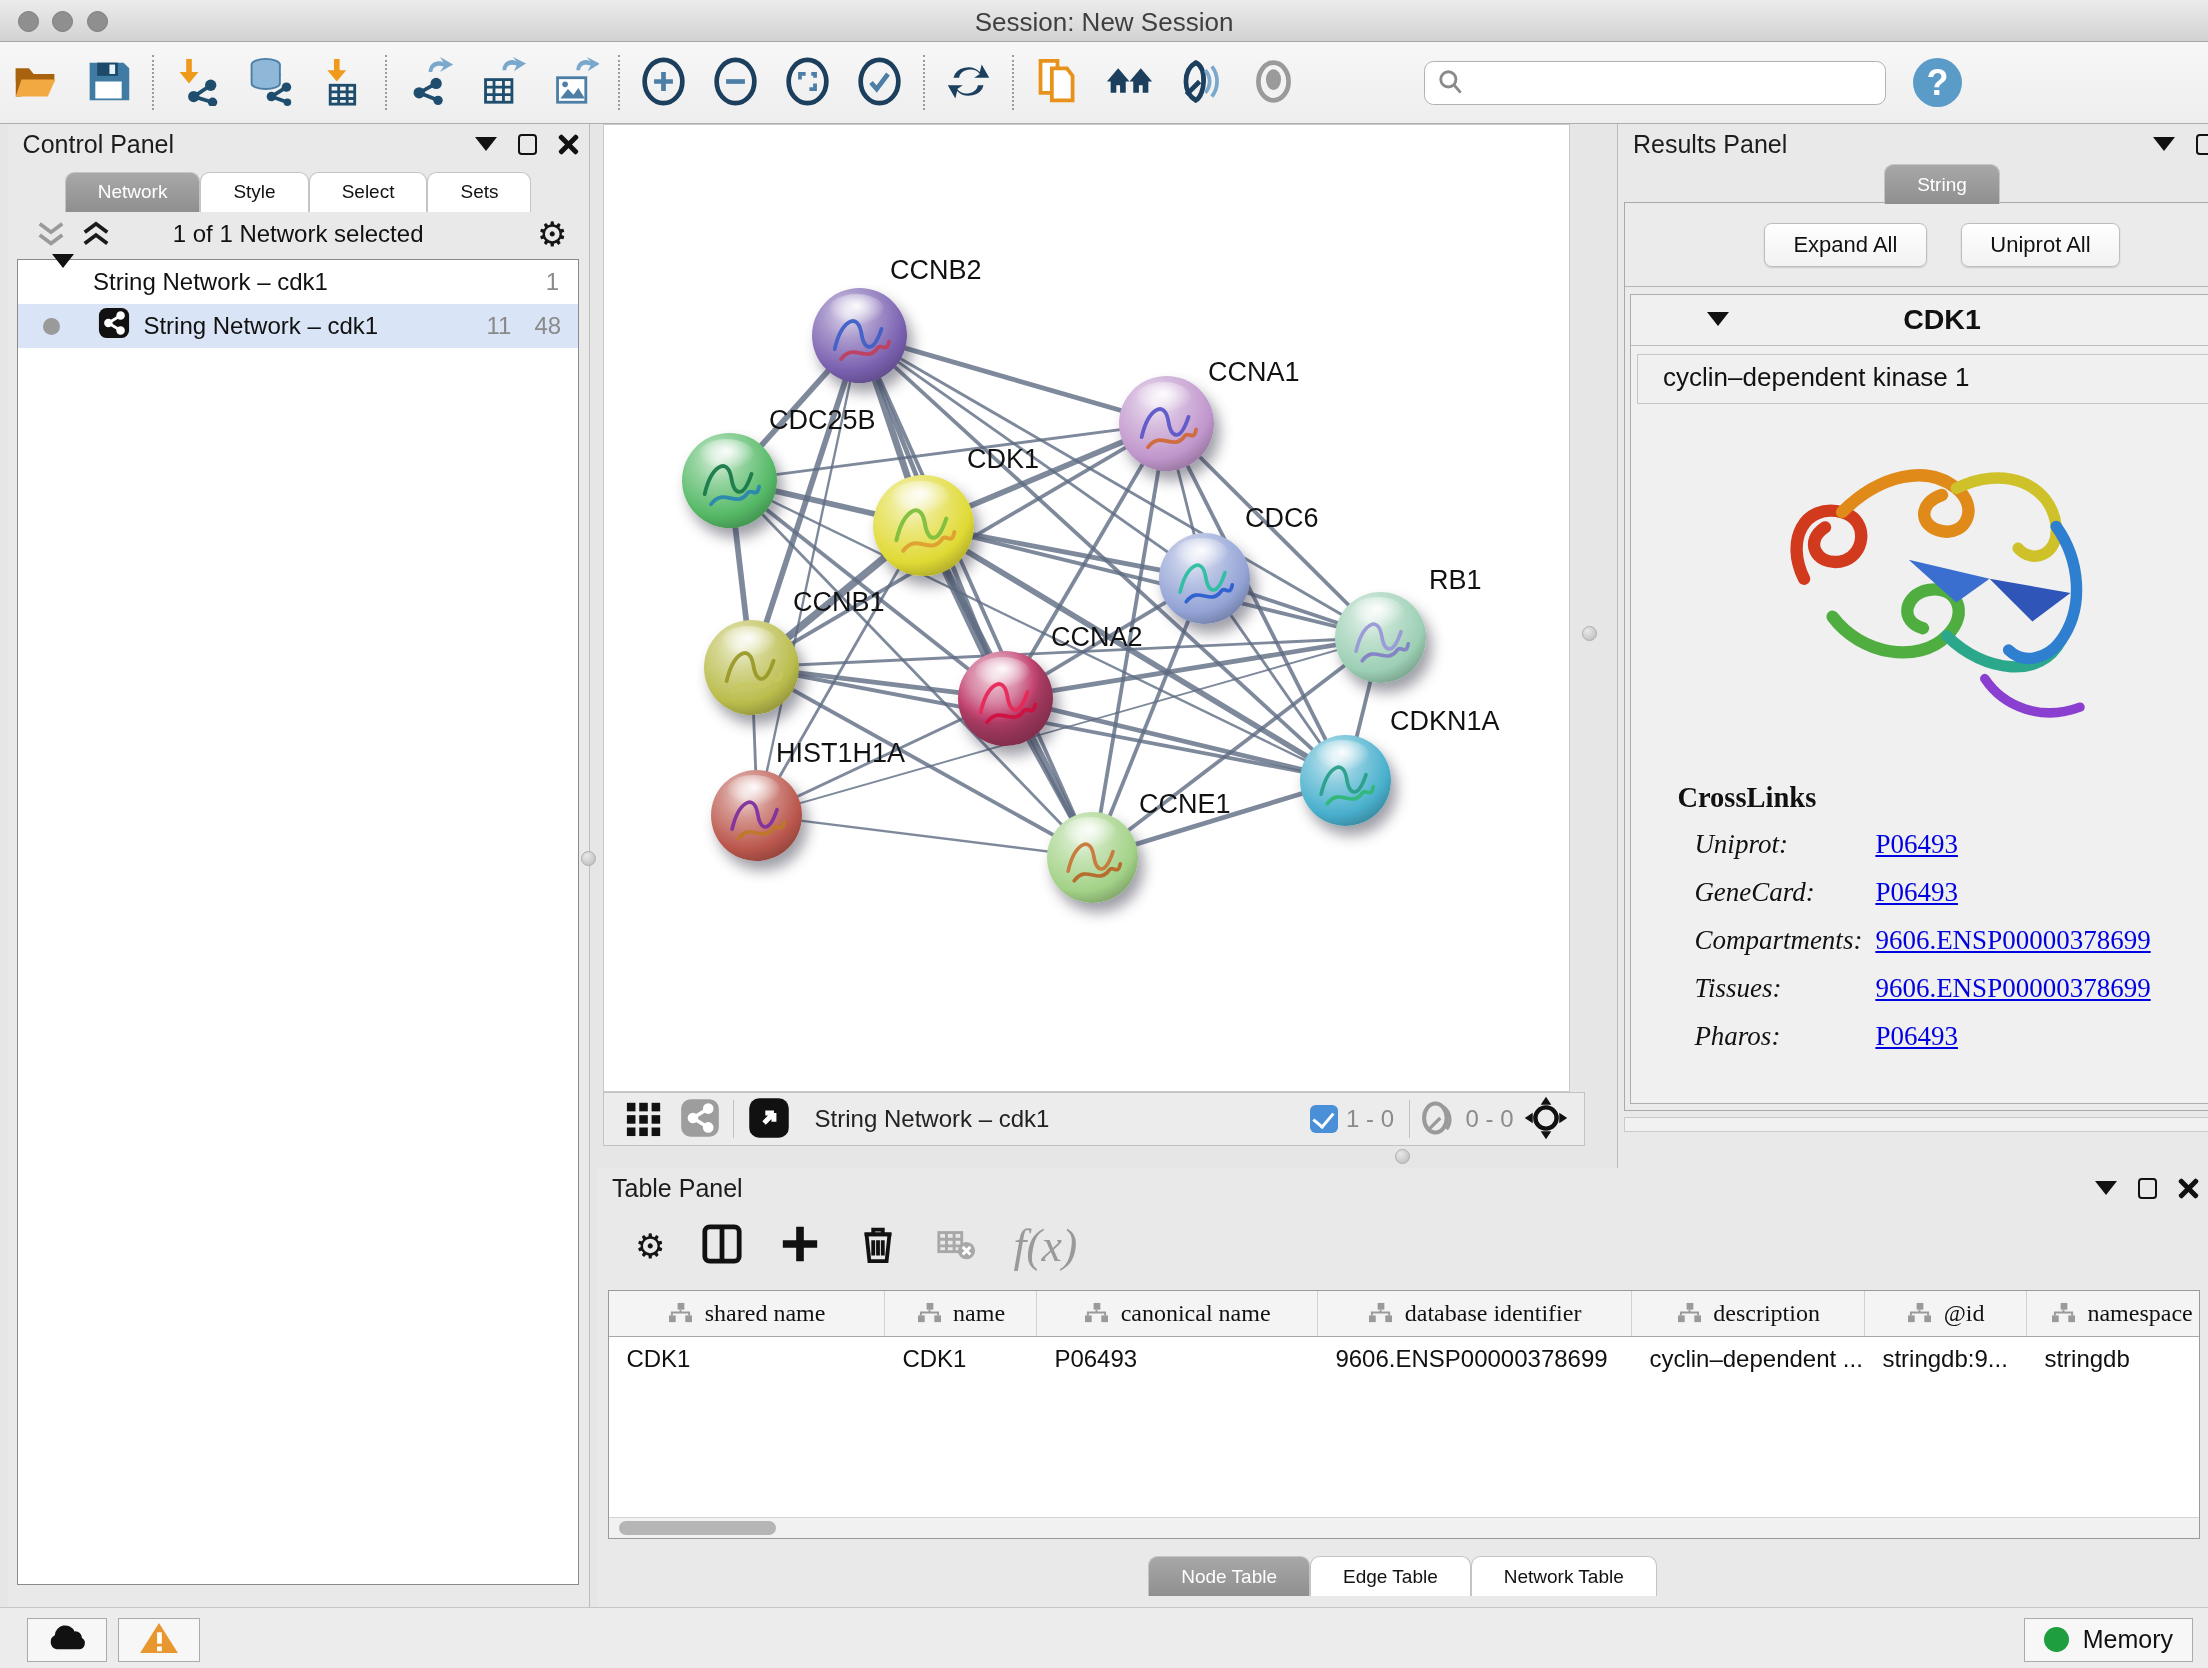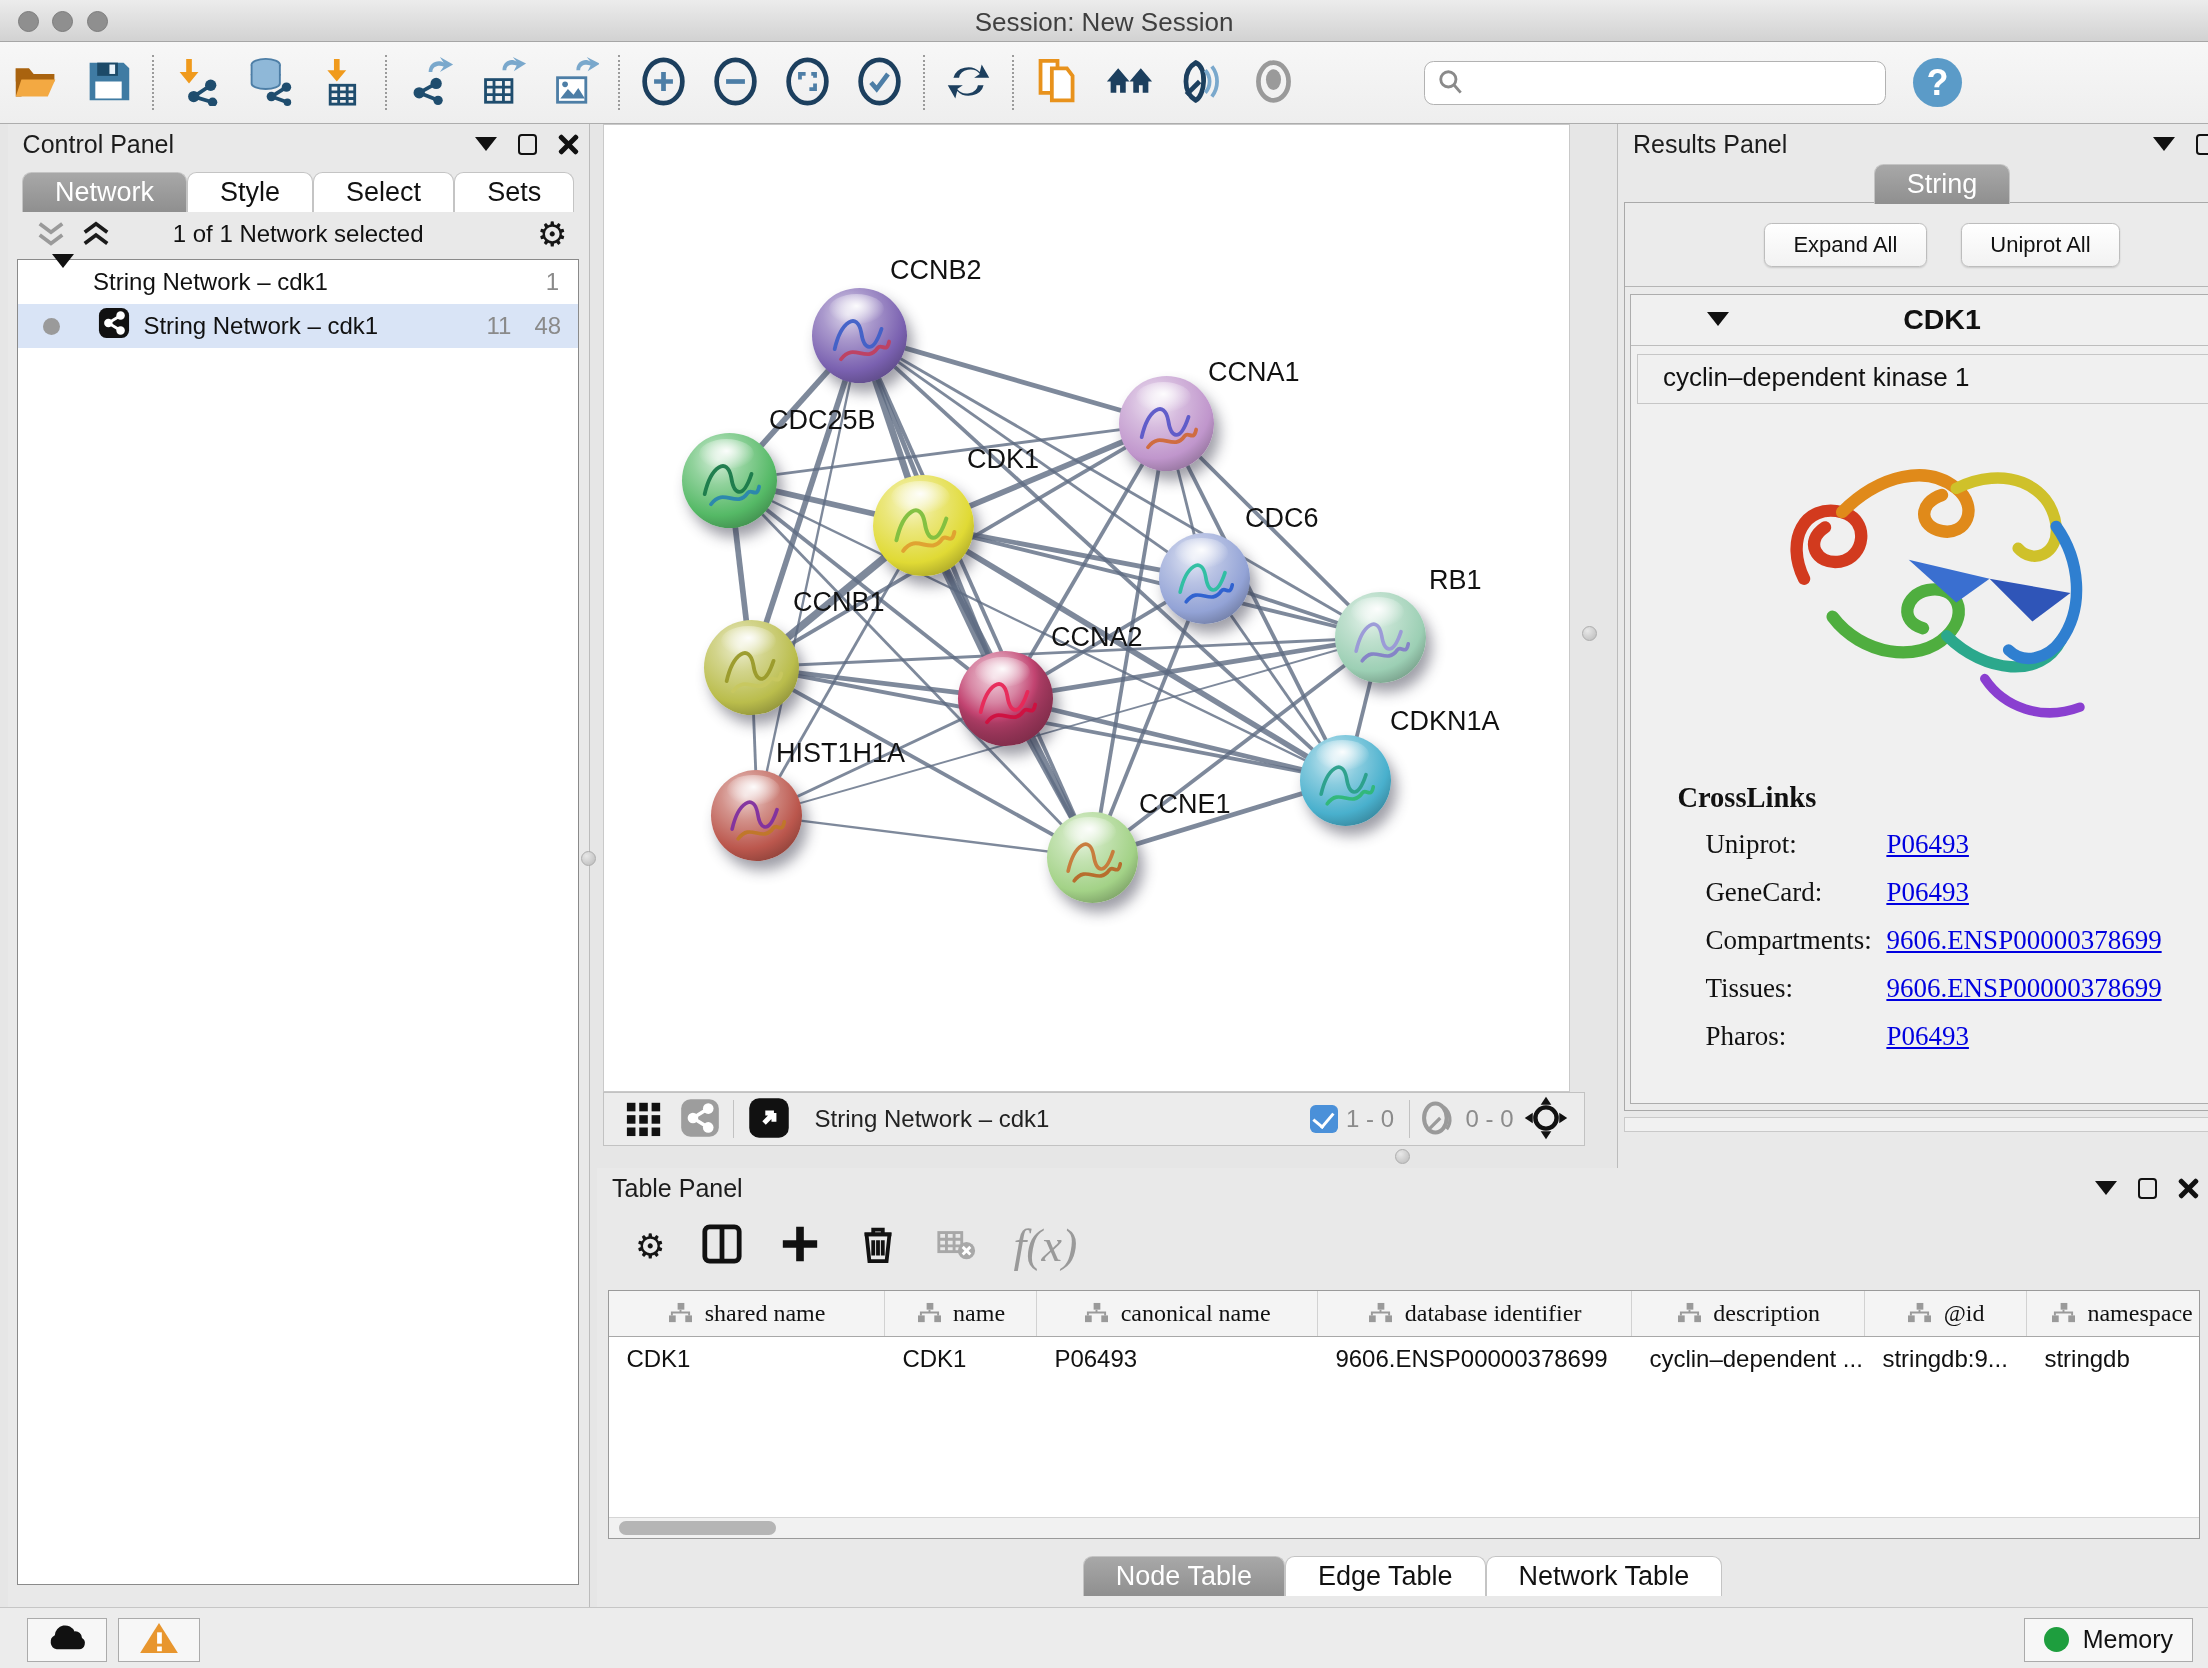--- a/index.html
+++ b/index.html
@@ -32,21 +32,21 @@
   .panel-head { position:relative; height:40px; }
   .panel-title { position:absolute; left:15px; top:5.7px; font-size:25px; color:#1c1c1c; }
   .ph-icons { position:absolute; right:9.5px; top:9.5px; display:flex; gap:21px; align-items:center; }
   .tri-down { width:0; height:0; border-left:11.4px solid transparent; border-right:11.4px solid transparent; border-top:14.3px solid #111; }
   .float-box { width:19px; height:21px; border:2.9px solid #111; border-radius:3.8px; }
   .x-icon { position:relative; width:21px; height:21px; }
   .x-icon:before,.x-icon:after { content:""; position:absolute; left:-1.9px; top:8.6px; width:25px; height:4.8px; background:#111; border-radius:1.9px; }
   .x-icon:before { transform:rotate(45deg); } .x-icon:after { transform:rotate(-45deg); }
 
   .tabstrip { display:flex; justify-content:center; gap:0; }
-  .tab { height:40px; padding:12px 32px; font-size:27px; display:flex; align-items:center;
+  .tab { height:40px; padding:12px 32px; font-size:19px; display:flex; align-items:center;
     background:#fff; border:1px solid #c4c4c4; border-bottom:none; border-radius:9.5px 9.5px 0 0; color:#111; }
   .tab.sel { background:linear-gradient(#a8a8a8,#8f8f8f); color:#fff; }
 
   
   .control-panel { position:absolute; left:7.6px; top:124px; width:582px; height:1484px;
     background:#e9e9e9; border-right:1.9px solid #bcbcbc; }
   .cp-sub { position:absolute; left:0; top:88px; width:100%; height:46px; }
   .cp-sub .lbl { position:absolute; left:0; right:0; text-align:center; top:7.6px; font-size:24px; color:#111; }
   .chev { position:absolute; top:7.6px; width:32px; height:30px; }
   .gear-glyph { font-size:34px; color:#151515; position:absolute; right:21px; top:1.9px; }
@@ -88,21 +88,21 @@
   .gene-box { position:absolute; left:5.7px; right:5.7px; top:91px; bottom:5.7px; background:#f0f0f0; border:1px solid #adadad; overflow:hidden; }
   .gene-head { height:51px; border-bottom:1px solid #bdbdbd; position:relative; }
   .gene-head .tri-down { position:absolute; left:76px; top:17px; }
   .gene-name { position:absolute; left:0; right:0; top:7.6px; text-align:center; font-size:28.5px; font-weight:bold; color:#111; }
   .gene-desc { margin:7.6px 5.7px 0 5.7px; border:1px solid #c6c6c6; background:#f0f0f0; font-size:26px; color:#111;
     padding:7.6px 0 9.5px 25px; }
   .protein-img { display:block; margin:32px auto 0 auto; }
   .crosslinks { font-family:"Liberation Serif", serif; color:#111; margin:32px 0 0 46px; }
   .crosslinks h3 { font-size:28.5px; margin-bottom:15px; }
   .cl-row { display:flex; margin-bottom:17px; font-size:27px; }
-  .cl-label { width:181px; margin-left:28px; }
+  .cl-label { width:181px; margin-left:17px;font-style:italic; }
   .cl-link { color:#0000e0; text-decoration:underline; }
   .rp-scroll { position:absolute; left:5.7px; right:5.7px; bottom:36px; height:15px; background:#f1f1f1; border:1px solid #c9c9c9; }
 
   
   .table-panel { position:absolute; left:597px; top:1168px; width:1611px; height:439px; background:#e9e9e9; }
   .tp-toolbar { position:absolute; left:38px; top:51px; display:flex; gap:36px; align-items:center; }
   .tp-toolbar svg { width:42px; height:42px; }
   .fx { font-family:"Liberation Serif", serif; font-style:italic; font-size:46px; color:#9a9a9a; }
   .table-box { position:absolute; left:11.4px; right:7.6px; top:122px; height:249px; background:#fff; border:1.9px solid #9a9a9a; overflow:hidden; }
   .thead { display:flex; height:46px; background:#f4f4f4; border-bottom:1.9px solid #a8a8a8; }

